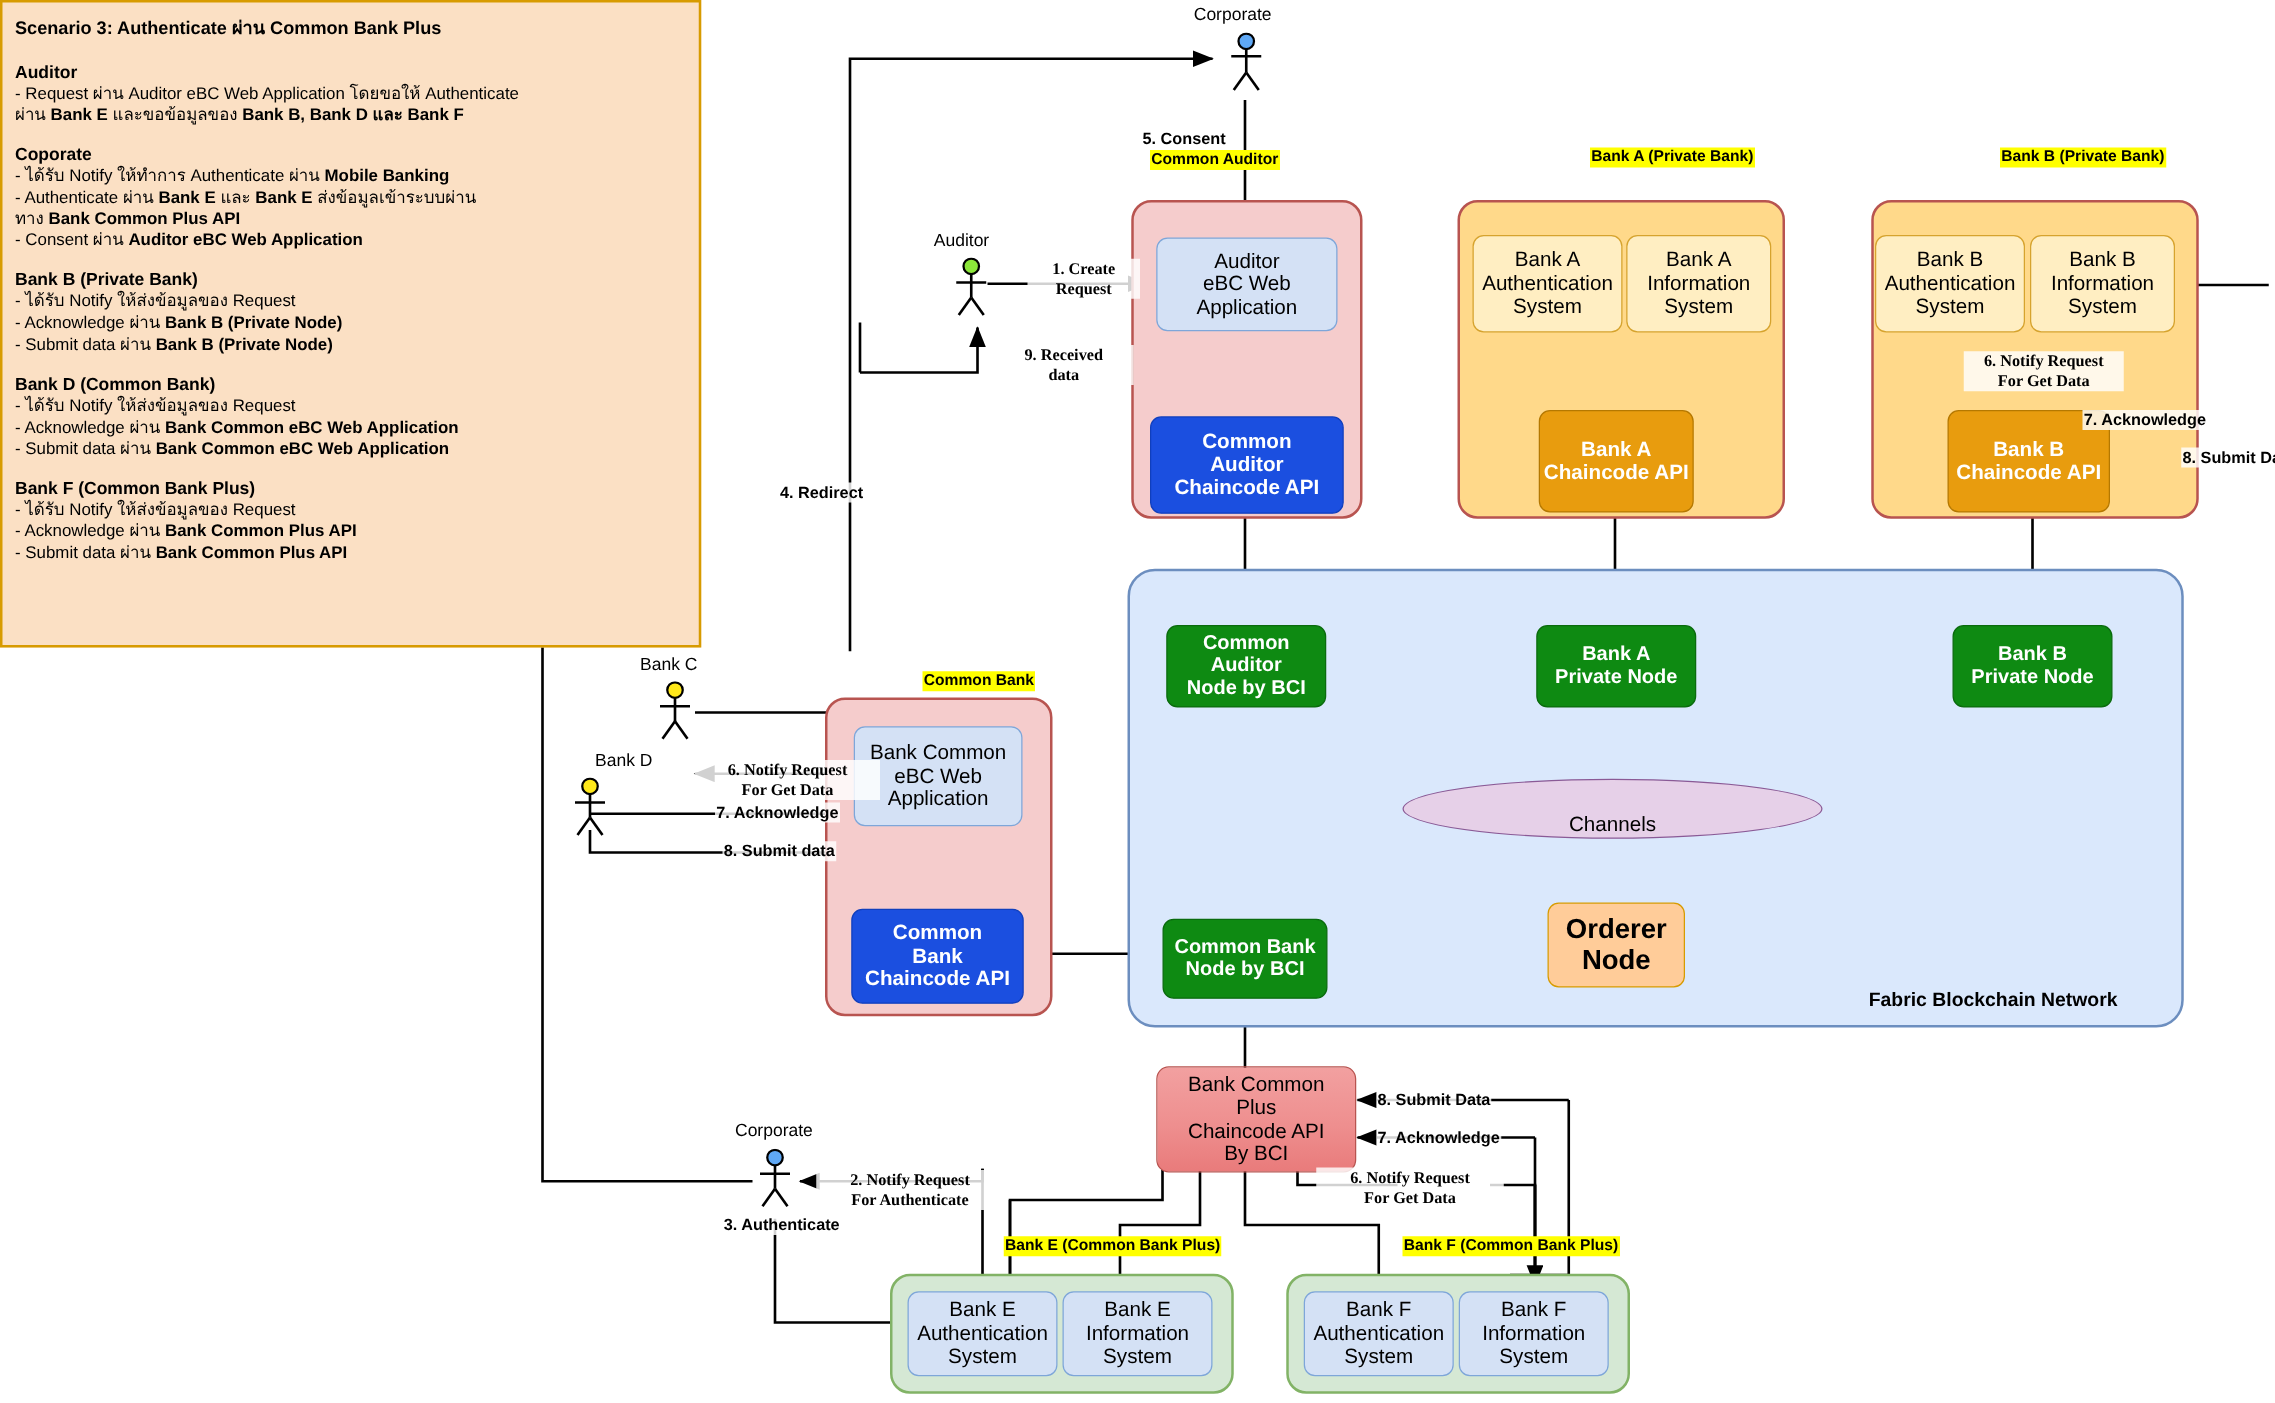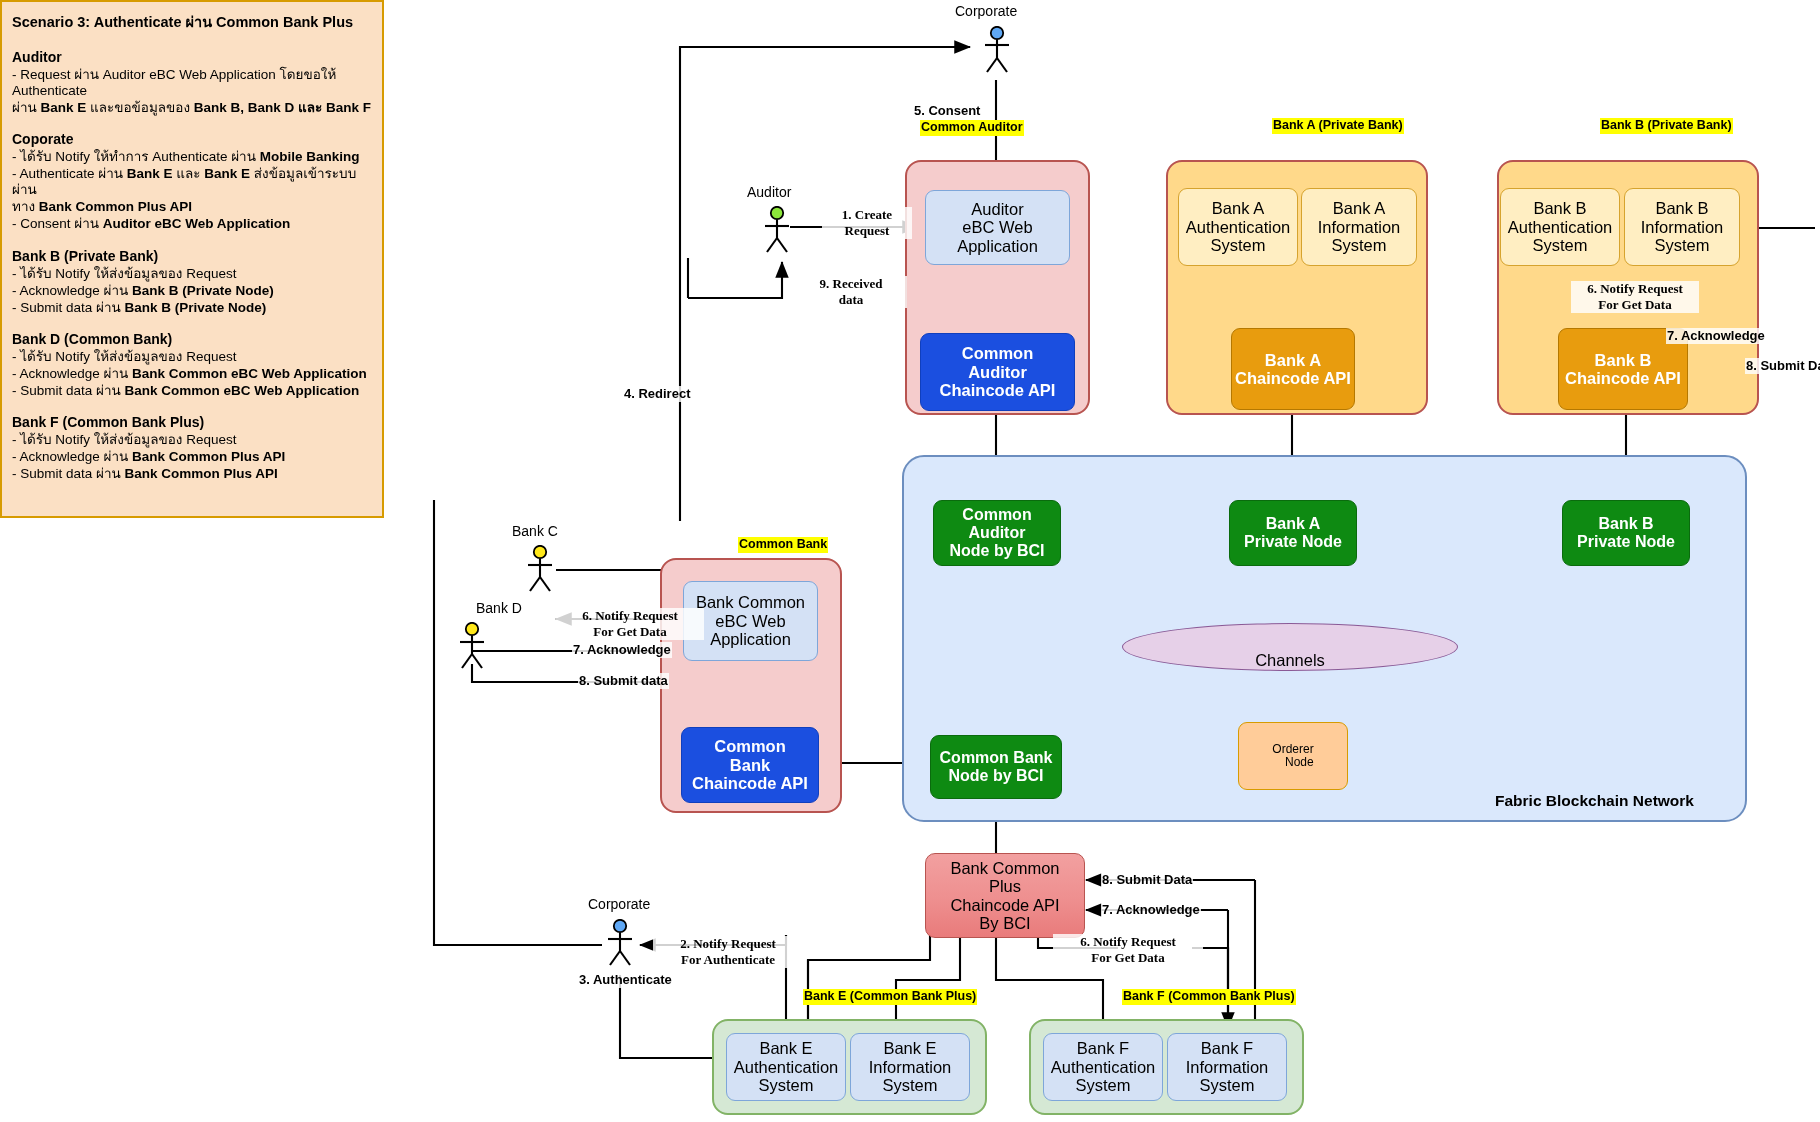--- a/index.html
+++ b/index.html
@@ -2,21 +2,21 @@
 <html><head>
 <meta charset="utf-8">
 <style>
   html,body{margin:0;padding:0;background:#ffffff;}
   body{width:1820px;height:1122px;position:relative;overflow:hidden;
        font-family:"Liberation Sans","DejaVu Sans",sans-serif;color:#000;}
   #canvas{position:absolute;left:0;top:0;width:1820px;height:1122px;}
   svg.wires{position:absolute;left:0;top:0;width:1820px;height:1122px;pointer-events:none;}
 
   
-  .scenario{position:absolute;left:0;top:0;width:384px;height:518px;
+  .scenario{position:absolute;left:0;top:0;width:561px;height:518px;
             background:#fbe0c4;border:2px solid #d79b00;box-sizing:border-box;
             padding:8px 10px 0 10px;}
   .scenario .ttl{font-size:14.5px;font-weight:bold;margin:0 0 16px 0;}
   .scenario h4{font-size:14px;font-weight:bold;margin:0 0 2px 0;}
   .scenario p{font-size:13.5px;margin:0 0 1px 0;line-height:1.19;}
   .scenario .grp{margin-bottom:15px;}
   .scenario b{font-weight:bold;}
 
   
   .region{position:absolute;box-sizing:border-box;border-radius:16px;}
@@ -29,22 +29,22 @@
   .box{position:absolute;box-sizing:border-box;display:flex;align-items:center;
        justify-content:center;text-align:center;border-radius:9px;line-height:1.12;}
   .b-lightblue{background:#d4e1f5;border:1.5px solid #7ea6d9;font-size:16.5px;}
   .b-blue{background:#1b4fe0;border:1.5px solid #103fbd;color:#fff;
           font-weight:bold;font-size:16.5px;}
   .b-cream{background:#ffeec2;border:1.5px solid #d6a32e;font-size:16.5px;}
   .b-amber{background:#e89c0e;border:1.5px solid #b57800;color:#fff;
            font-weight:bold;font-size:16.5px;}
   .b-green{background:#0e8a12;border:1.5px solid #0a6b0d;color:#fff;
            font-weight:bold;font-size:16px;}
-  .b-peach{background:#ffcc99;border:1.5px solid #d79b00;font-size:12px;
-           font-weight:normal;text-align:right;}
+  .b-peach{background:#ffcc99;border:1.5px solid #d79b00;font-size:22px;
+           font-weight:bold;}
   .b-red{background:linear-gradient(180deg,#f2a0a0 0%,#ee8f8f 55%,#e97b7b 100%);
          border:1.5px solid #b85450;font-size:16.5px;border-radius:10px;}
 
   
   .ellipse{position:absolute;box-sizing:border-box;background:#e6d0e8;
            border:1.5px solid #8a5a96;border-radius:50%;
            display:flex;align-items:flex-end;justify-content:center;font-size:16.5px;}
 
   
   .hl{position:absolute;background:#ffff00;font-size:12.5px;font-weight:bold;

